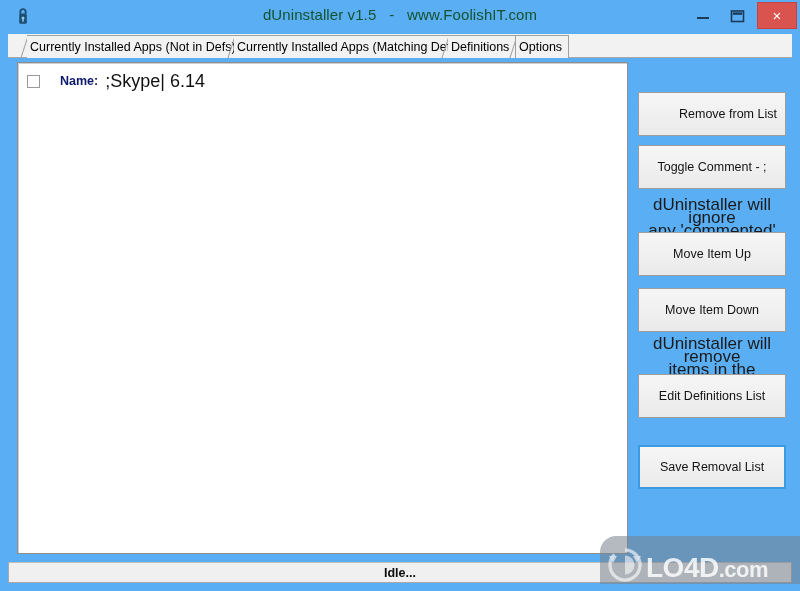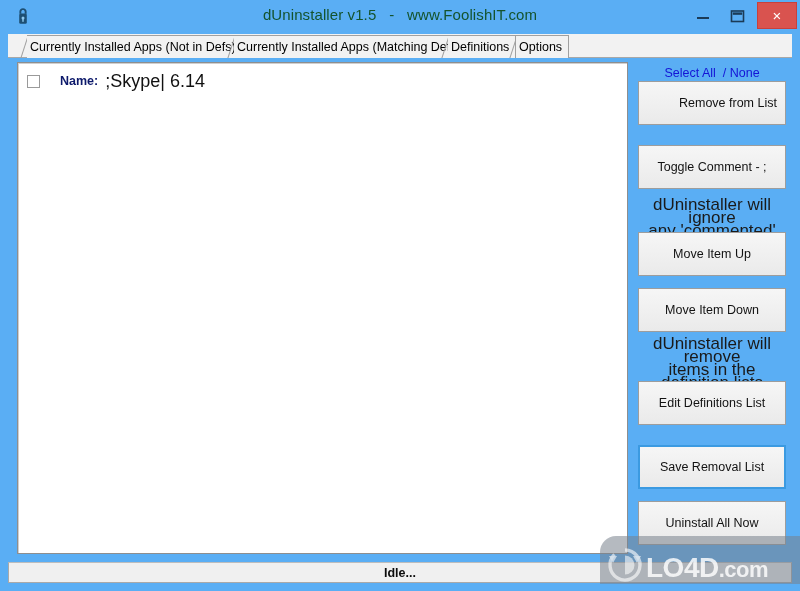--- a/index.html
+++ b/index.html
@@ -323,23 +323,22 @@
 
   <div id="list-panel">
     <div class="list-row">
       <span class="row-check"></span>
       <span class="row-label">Name:</span>
       <span class="row-value">;Skype| 6.14</span>
     </div>
   </div>
 
   <div id="sidebar">
-    <div id="select-all-line">Select All  / None</div>
-
-    <div class="sbtn" style="top:19px;padding-left:32px;">
+
+    <div class="sbtn" style="top:30px;padding-left:32px;">
       <span>Remove from List</span>
     </div>
 
     <div class="sbtn" style="top:83px;">
       <span>Toggle Comment - ;</span>
     </div>
 
     <div class="shint" style="top:136px;">dUninstaller will ignore
 any 'commented' items.</div>
 
@@ -348,31 +347,28 @@
     </div>
 
     <div class="sbtn" style="top:226px;">
       <span>Move Item Down</span>
     </div>
 
     <div class="shint" style="top:275px;">dUninstaller will remove
 items in the definition lists
 in the order listed here.</div>
 
-    <div class="sbtn" style="top:319px;">
+    <div class="sbtn" style="top:312px;">
       <span>Edit Definitions List</span>
     </div>
 
     <div class="sbtn focused" style="top:383px;">
       <span>Save Removal List</span>
     </div>
 
-    <div class="sbtn" style="top:439px;">
-      <span>Uninstall All Now</span>
-    </div>
   </div>
 
   <div id="statusbar">
     <span id="status-text">Idle...</span>
   </div>
 
   <div id="watermark">
     <span id="wm-logo">
       <svg width="38" height="38" viewBox="0 0 38 38">
         <path d="M19 4a15 15 0 1 1-10.6 4.4" fill="none" stroke="rgba(255,255,255,0.8)" stroke-width="3.4"></path>

